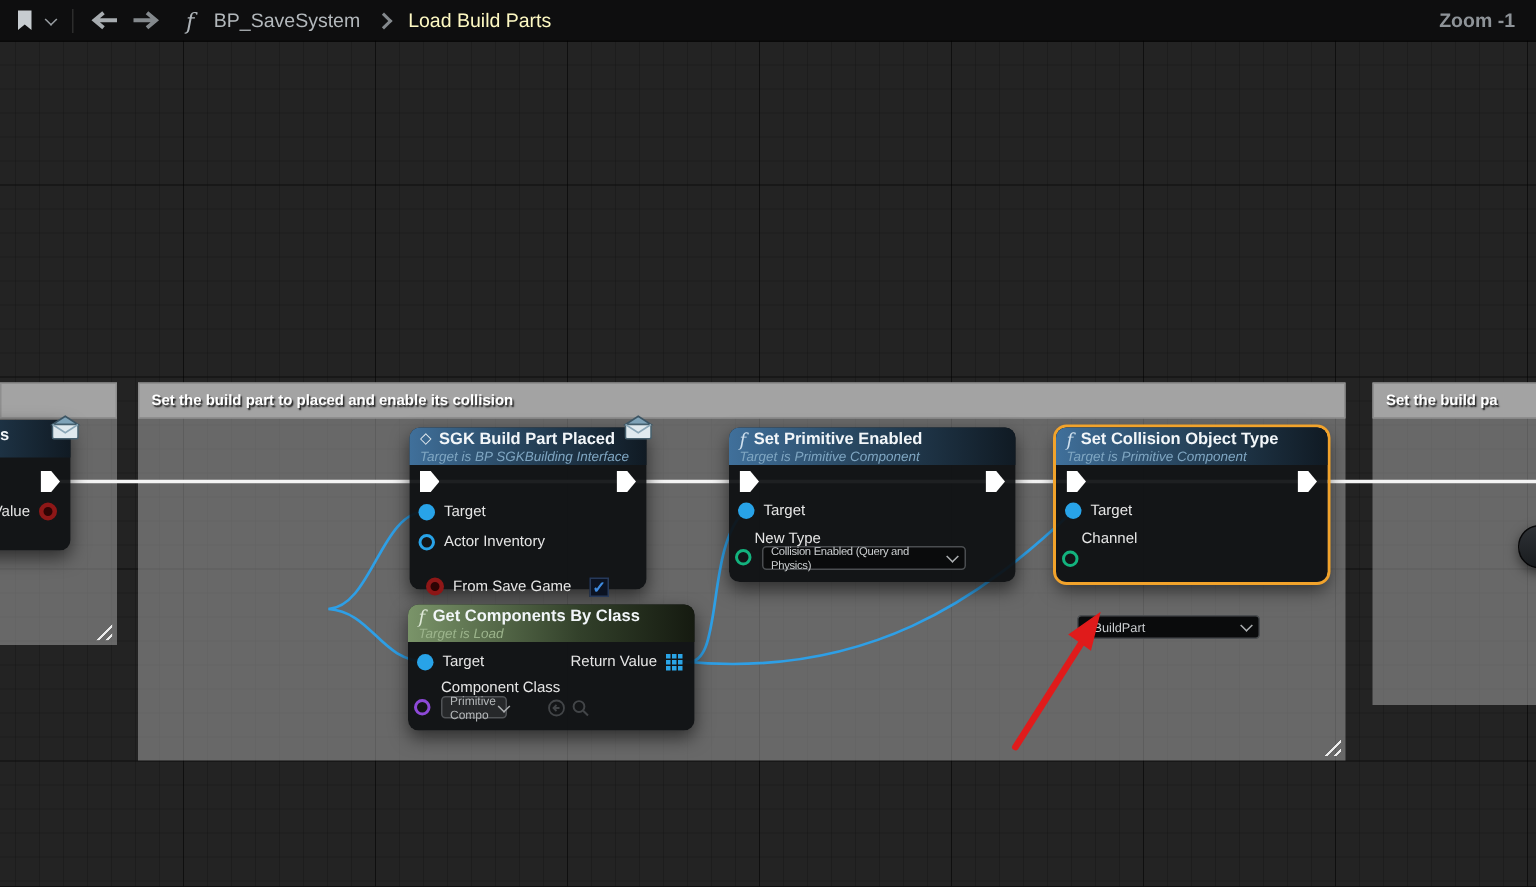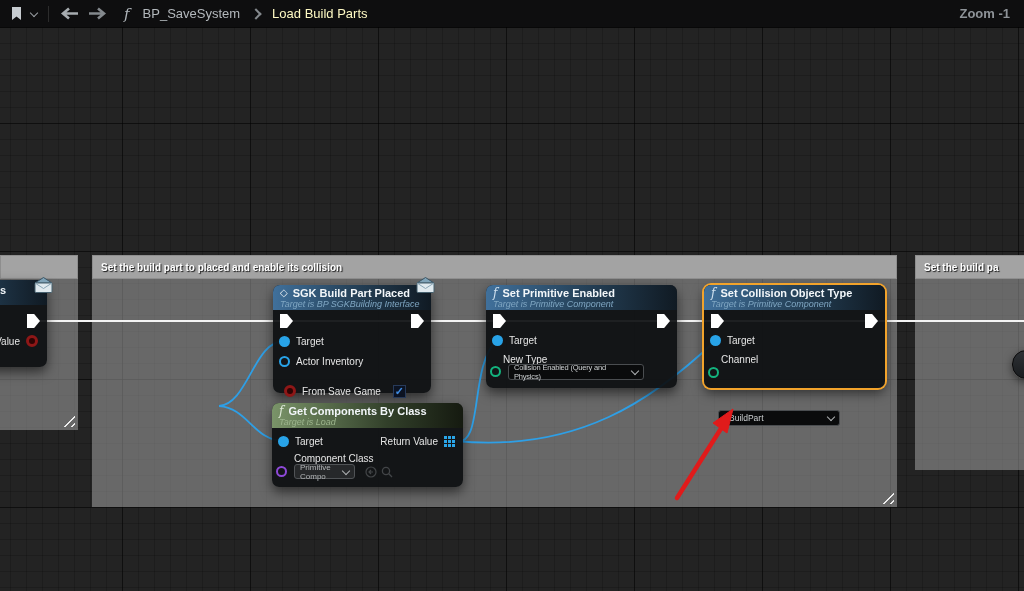--- a/index.html
+++ b/index.html
@@ -235,21 +235,21 @@
           <i></i>
           <i></i>
           <i></i>
           <i></i>
           <i></i>
           <i></i>
       </span>
     </div>
     <div class="lbl-sm" style="left:22px;top:50px;">Component Class</div>
     <span class="pin hollow-purple" style="position:absolute;left:4px;top:63px;"></span>
-    <div class="dd small" style="left:22px;top:61px;width:61px;">
+    <div class="dd small" style="left:22px;top:61px;width:44px;">
       <span>Primitive Compo</span>
       <span class="chev" style="margin-left:2px;"></span>
     </div>
     <div class="ghost" style="left:93px;top:63px;">
       <svg width="12" height="12" viewBox="0 0 12 12">
         <circle cx="6" cy="6" r="5" fill="none" stroke="#6a6d70" stroke-width="1.2"></circle>
         <path d="M8,6 L4.4,6 M6,4 L4,6 L6,8" stroke="#6a6d70" stroke-width="1.2" fill="none"></path>
       </svg>
       <svg width="12" height="12" viewBox="0 0 12 12">
         <circle cx="5" cy="5" r="3.6" fill="none" stroke="#6a6d70" stroke-width="1.3"></circle>

